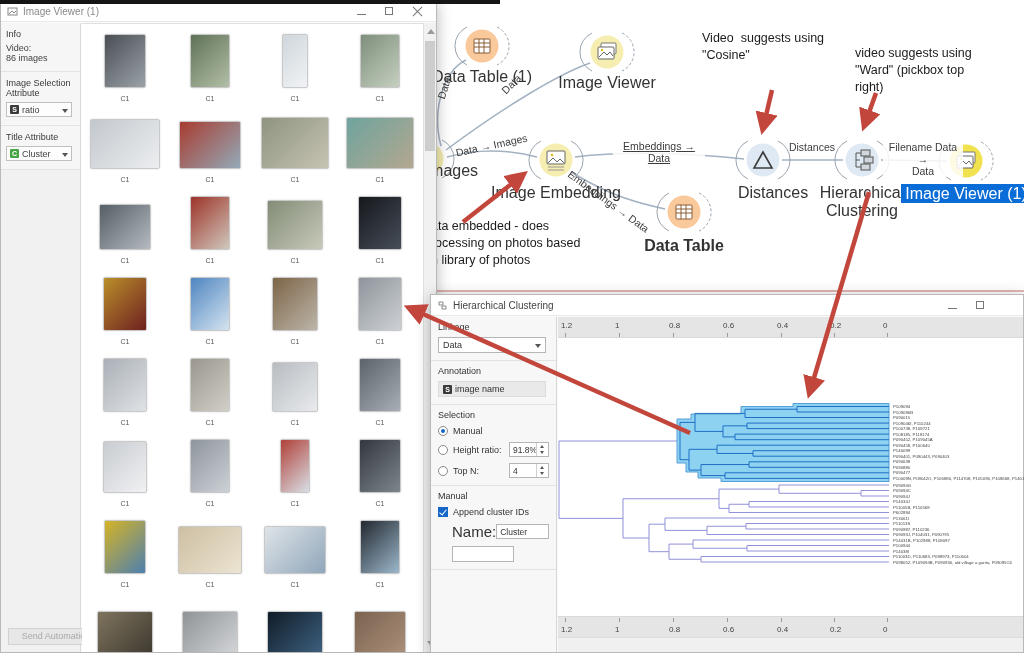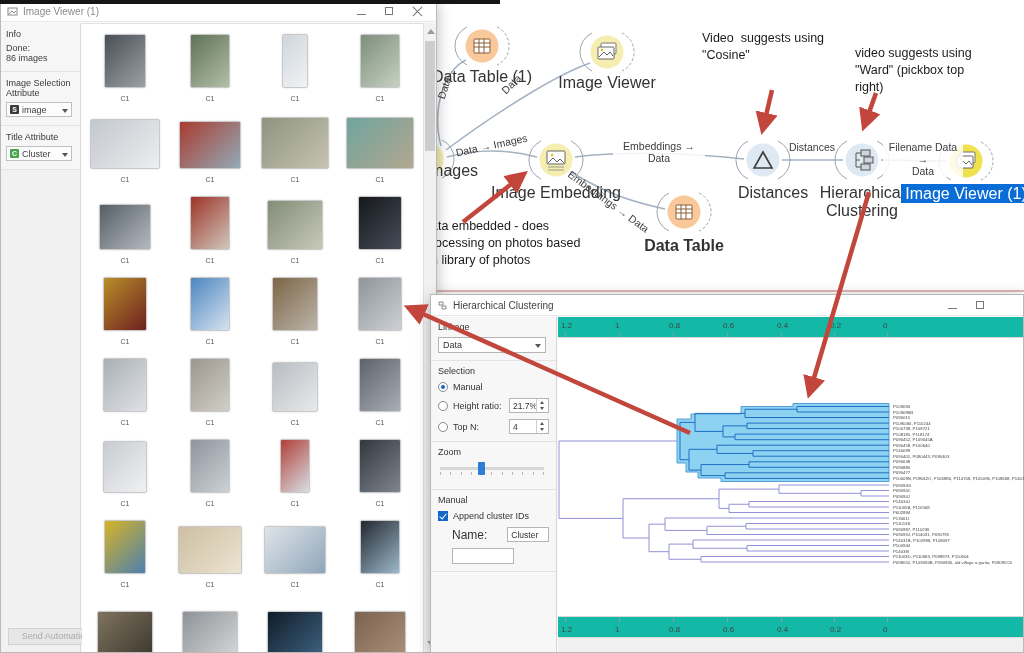--- a/index.html
+++ b/index.html
@@ -91,27 +91,27 @@
     border-right:2.5px solid transparent; border-top:3px solid #555; }
   .hc-combo { width:108px; height:16px; background:#fff; border:1px solid #b5b5b5;
     display:flex; align-items:center; padding:0 4px; position:relative; font-size:9px; }
   .hc-combo.flat { background:#e9e9e9; border:1px solid #dcdcdc; width:108px; }
   .hc-combo .caret { position:absolute; right:4px; top:6px; width:0; height:0;
     border-left:3px solid transparent; border-right:3px solid transparent; border-top:4px solid #555; }
   .zoom-track { position:relative; width:104px; height:3px; background:#d6d6d6; margin:10px 0 2px 2px; }
   .zoom-handle { position:absolute; left:38px; top:-5px; width:7px; height:13px; background:#2e7cd6; border-radius:1px; }
   .zoom-ticks { display:flex; width:104px; margin-left:2px; justify-content:space-between; }
   .zoom-ticks i { width:1px; height:3px; background:#b5b5b5; }
-  .lbl-in { font-size:12px; margin-right:20px; }
+  .lbl-in { font-size:15px; margin-right:0; }
   .inp { width:62px; height:15px; background:#fff; border:1px solid #b5b5b5; font-size:8.5px;
     display:flex; align-items:center; padding-left:3px; }
 
   
   #dendro { position:absolute; left:127px; top:22px; right:0; bottom:0; background:#fff; }
-  .ruler { position:absolute; left:0; right:0; height:21px; background:#14b8a6; }
+  .ruler { position:absolute; left:0; right:0; height:21px; background:#e5e5e5; }
   .ruler.top { top:0; border-bottom:1px solid #d9d9d9; }
   .ruler.bot { bottom:15px; border-top:1px solid #d9d9d9; height:21px; }
   .tickv { position:absolute; font-size:8px; color:#444; }
   .tickm { position:absolute; width:1px; height:4px; background:#999; }
   #hc-status { position:absolute; left:0; right:0; bottom:0; height:15px; background:#f0f0f0;
     border-top:1px solid #ddd; }
   #dendro-svg { position:absolute; left:0; top:22px; width:467px; height:280px; }
 
   
   #arrows { position:absolute; left:0; top:0; width:1024px; height:653px; z-index:20; pointer-events:none; }
@@ -230,21 +230,21 @@
         <rect x="19" y="23" width="16" height="12" rx="1" fill="#fff" stroke="#666"></rect>
         <path d="M20,33 l5,-5 3,3 3,-3 3,4" stroke="#666" fill="none"></path>
         <circle cx="23" cy="26" r="1.2" fill="#e8b718"></circle>
       </svg>
   </div>
   <div class="node-label" style="left:901px; top:185px;"><span class="sel">Image Viewer (1)</span></div>
 
   <div class="edge-label" style="left:433px; top:82px; transform:rotate(-72deg);"><span>Data</span></div>
   <div class="edge-label" style="left:500px; top:78px; transform:rotate(-45deg);"><span>Data</span></div>
   <div class="edge-label" style="left:455px; top:139px; transform:rotate(-12deg);"><span>Data → Images</span></div>
-  <div class="edge-label bg" style="left:613px; top:140px; width:92px;"><span>Embeddings →
+  <div class="edge-label bg" style="left:613px; top:140px; width:92px;text-decoration:underline;"><span>Embeddings →
 Data</span></div>
   <div class="edge-label" style="left:573px; top:168px; transform:rotate(36deg); transform-origin:left top;"><span>Embeddings → Data</span></div>
   <div class="edge-label" style="left:780px; top:141px; width:64px;"><span>Distances</span></div>
   <div class="edge-label bg" style="left:883px; top:141px; width:80px;"><span>Filename Data →
 Data</span></div>
 
   <div class="annotation" style="left:702px; top:30px; width:145px;"><span>Video  suggests using
 "Cosine"</span></div>
   <div class="annotation" style="left:855px; top:45px; width:130px;"><span>video suggests using
 "Ward" (pickbox top
@@ -269,28 +269,28 @@
           </div>
         <div class="winbtn">
             <div class="glyph-close"></div>
           </div>
       </div>
     </div>
 
     <div id="viewer-side">
       <div class="side-sec">
         <div class="side-head">Info</div>
-        <div>Done:</div>
+        <div>Video:</div>
         <div>86 images</div>
       </div>
       <div class="side-sec">
         <div class="side-head">Image Selection Attribute</div>
         <div class="combo">
           <span class="attr-ic ic-s">S</span>
-          <span>image</span>
+          <span>ratio</span>
           <span class="caret"></span>
         </div>
       </div>
       <div class="side-sec">
         <div class="side-head">Title Attribute</div>
         <div class="combo">
           <span class="attr-ic ic-c">C</span>
           <span>Cluster</span>
           <span class="caret"></span>
         </div>
@@ -360,60 +360,48 @@
 
     <div id="hc-side">
       <div class="hc-sec">
         <div>Linkage</div>
         <div class="hc-combo" style="margin-top:5px;">
           <span>Data</span>
           <span class="caret"></span>
         </div>
       </div>
       <div class="hc-sec">
+        <div>Annotation</div>
+        <div class="hc-combo flat" style="margin-top:5px;">
+          <span class="attr-ic ic-s">S</span>
+          <span>image name</span>
+        </div>
+      </div>
+      <div class="hc-sec">
         <div>Selection</div>
         <div class="hc-row">
             <span class="radio on"></span>
             <span>Manual</span>
           </div>
         <div class="hc-row">
             <span class="radio"></span>
             <span>Height ratio:</span>
           <span class="spin">
-              <span>21.7%</span>
+              <span>91.8%</span>
               <span class="ud"></span>
             </span>
         </div>
         <div class="hc-row">
             <span class="radio"></span>
             <span>Top N:</span>
           <span class="spin">
               <span>4</span>
               <span class="ud"></span>
             </span>
         </div>
-      </div>
-      <div class="hc-sec" style="padding-bottom:14px;">
-        <div>Zoom</div>
-        <div class="zoom-track">
-            <div class="zoom-handle"></div>
-          </div>
-        <div class="zoom-ticks">
-            <i></i>
-            <i></i>
-            <i></i>
-            <i></i>
-            <i></i>
-            <i></i>
-            <i></i>
-            <i></i>
-            <i></i>
-            <i></i>
-            <i></i>
-          </div>
       </div>
       <div class="hc-sec">
         <div>Manual</div>
         <div class="hc-row">
             <span class="check"></span>
             <span>Append cluster IDs</span>
           </div>
         <div class="hc-row" style="padding-left:14px;">
             <span class="lbl-in">Name:</span>
           <span class="inp">

